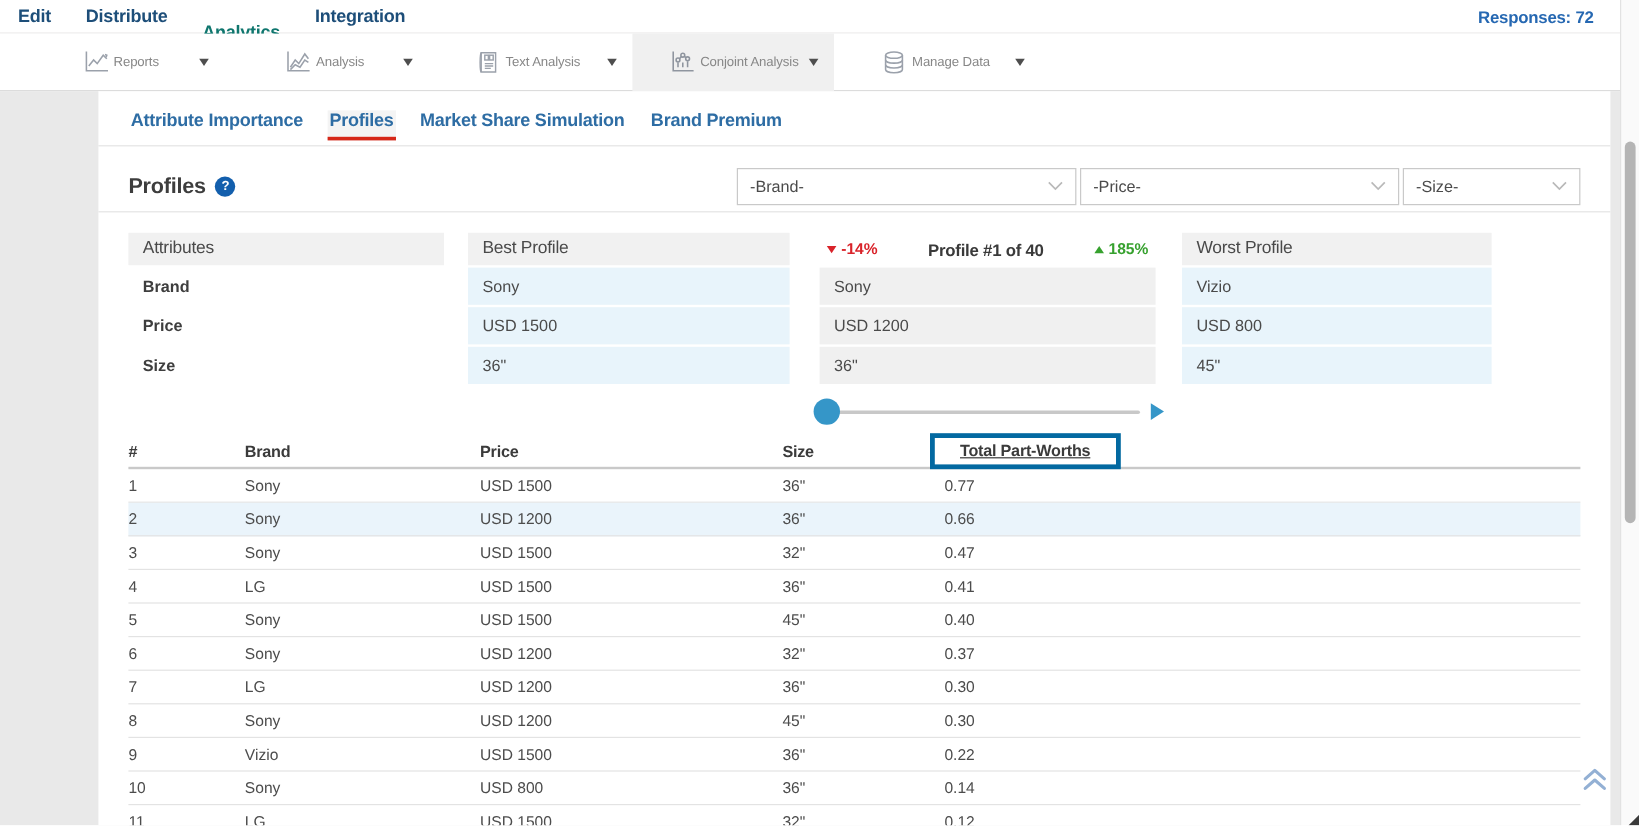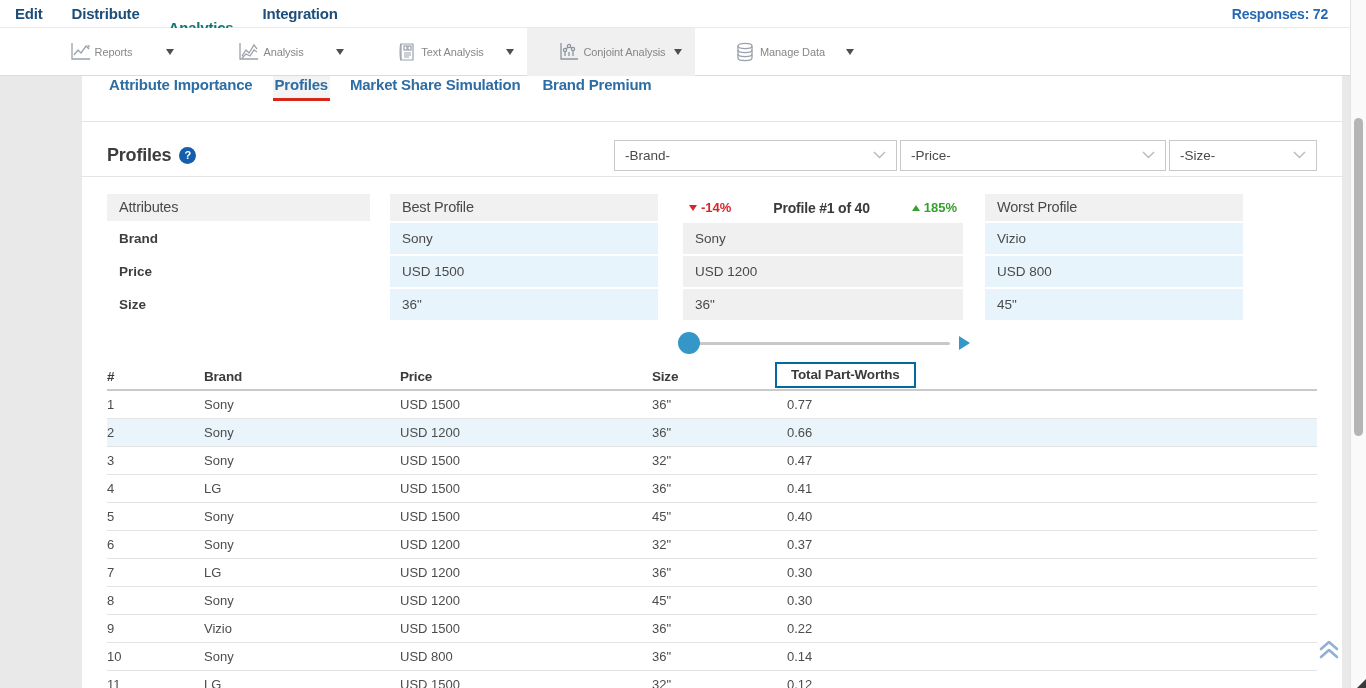--- a/index.html
+++ b/index.html
@@ -25,21 +25,21 @@
   .tool-icon svg { display:block; }
   .caret { position:absolute; top:21px; width:0; height:0;
            border-left:4.5px solid transparent; border-right:4.5px solid transparent;
            border-top:6px solid #4e4e4e; cursor:pointer; }
 
   
   .page-bg { position:absolute; left:0; top:76px; width:1350px; height:612px; background:#e9e9e9; }
   .card { position:absolute; left:82px; top:0; width:1260px; height:612px; background:#fff; }
 
   
-  .tabs { position:absolute; left:25px; top:0; display:flex; gap:18px; }
+  .tabs { position:absolute; left:25px; top:16px; display:flex; gap:18px; }
   .tab { font-size:15px; font-weight:700; color:#2e6da4; letter-spacing:-0.2px;
          padding:0 2px 5px 2px; cursor:pointer; }
   .tab.active { background:#f4f4f4; border-bottom:3px solid #d62718; }
   .divider { position:absolute; left:0; right:0; border-bottom:1px solid #e4e4e4; }
   .divider.d1 { top:45px; }
   .divider.d2 { top:100px; }
 
   
   .heading-row { position:absolute; left:25px; right:25px; top:62px; height:34px;
                  display:flex; align-items:center; }
@@ -82,21 +82,21 @@
                   border-left:11px solid #3596c8; cursor:pointer; }
 
   
   .ptable { position:absolute; left:25px; right:25px; top:287px; }
   .thead, .trow { display:grid; grid-template-columns:97px 196px 252px 135px 1fr; }
   .thead { height:28px; line-height:28px; border-bottom:2px solid #c9c9c9;
            font-size:13.5px; font-weight:700; color:#3b3b3b; letter-spacing:-0.2px; }
   .trow { height:28px; line-height:28px; font-size:13px; color:#4c4c4c; border-bottom:1px solid #e3e3e3; }
   .trow.hl { background:#eaf4fb; }
   .red-box { display:inline-block; position:relative; top:-2px; line-height:22px;
-             border:2px solid #0369a1; padding:0 14px; margin-left:-12px; }
+             border:4px solid #0369a1; padding:0 21px; margin-left:-12px;text-decoration:underline; }
 
   
   .scrollbar { position:absolute; left:1350px; top:0; width:16px; height:688px; background:#fafafa;
                border-left:1px solid #e2e2e2; }
   .thumb { position:absolute; left:3px; top:118px; width:9px; height:318px; background:#b5b5b5; border-radius:5px; cursor:pointer; }
   .corner-wedge { position:absolute; right:0; bottom:0; width:0; height:0;
                   border-left:9px solid transparent; border-bottom:9px solid #3a3a3a; }
   .scroll-top { position:absolute; left:1316px; top:638px; width:26px; height:26px; cursor:pointer; }
 </style>
 </head>

